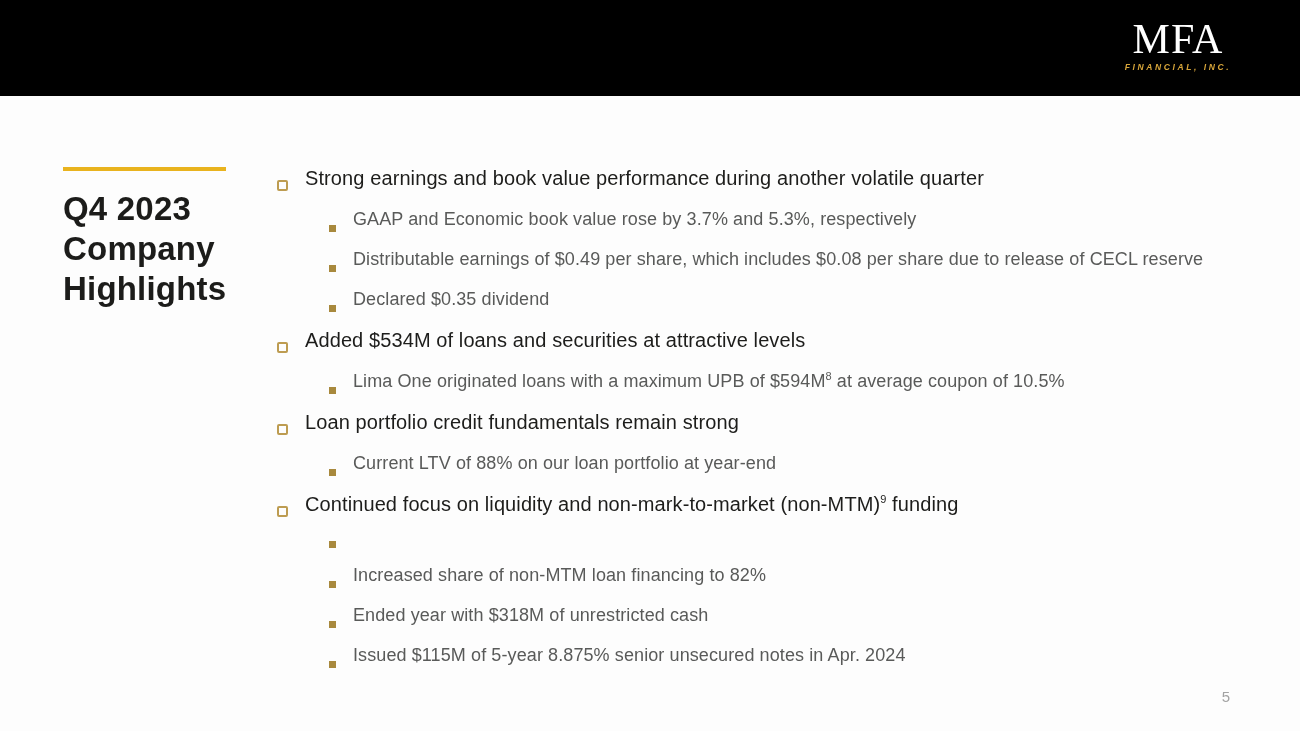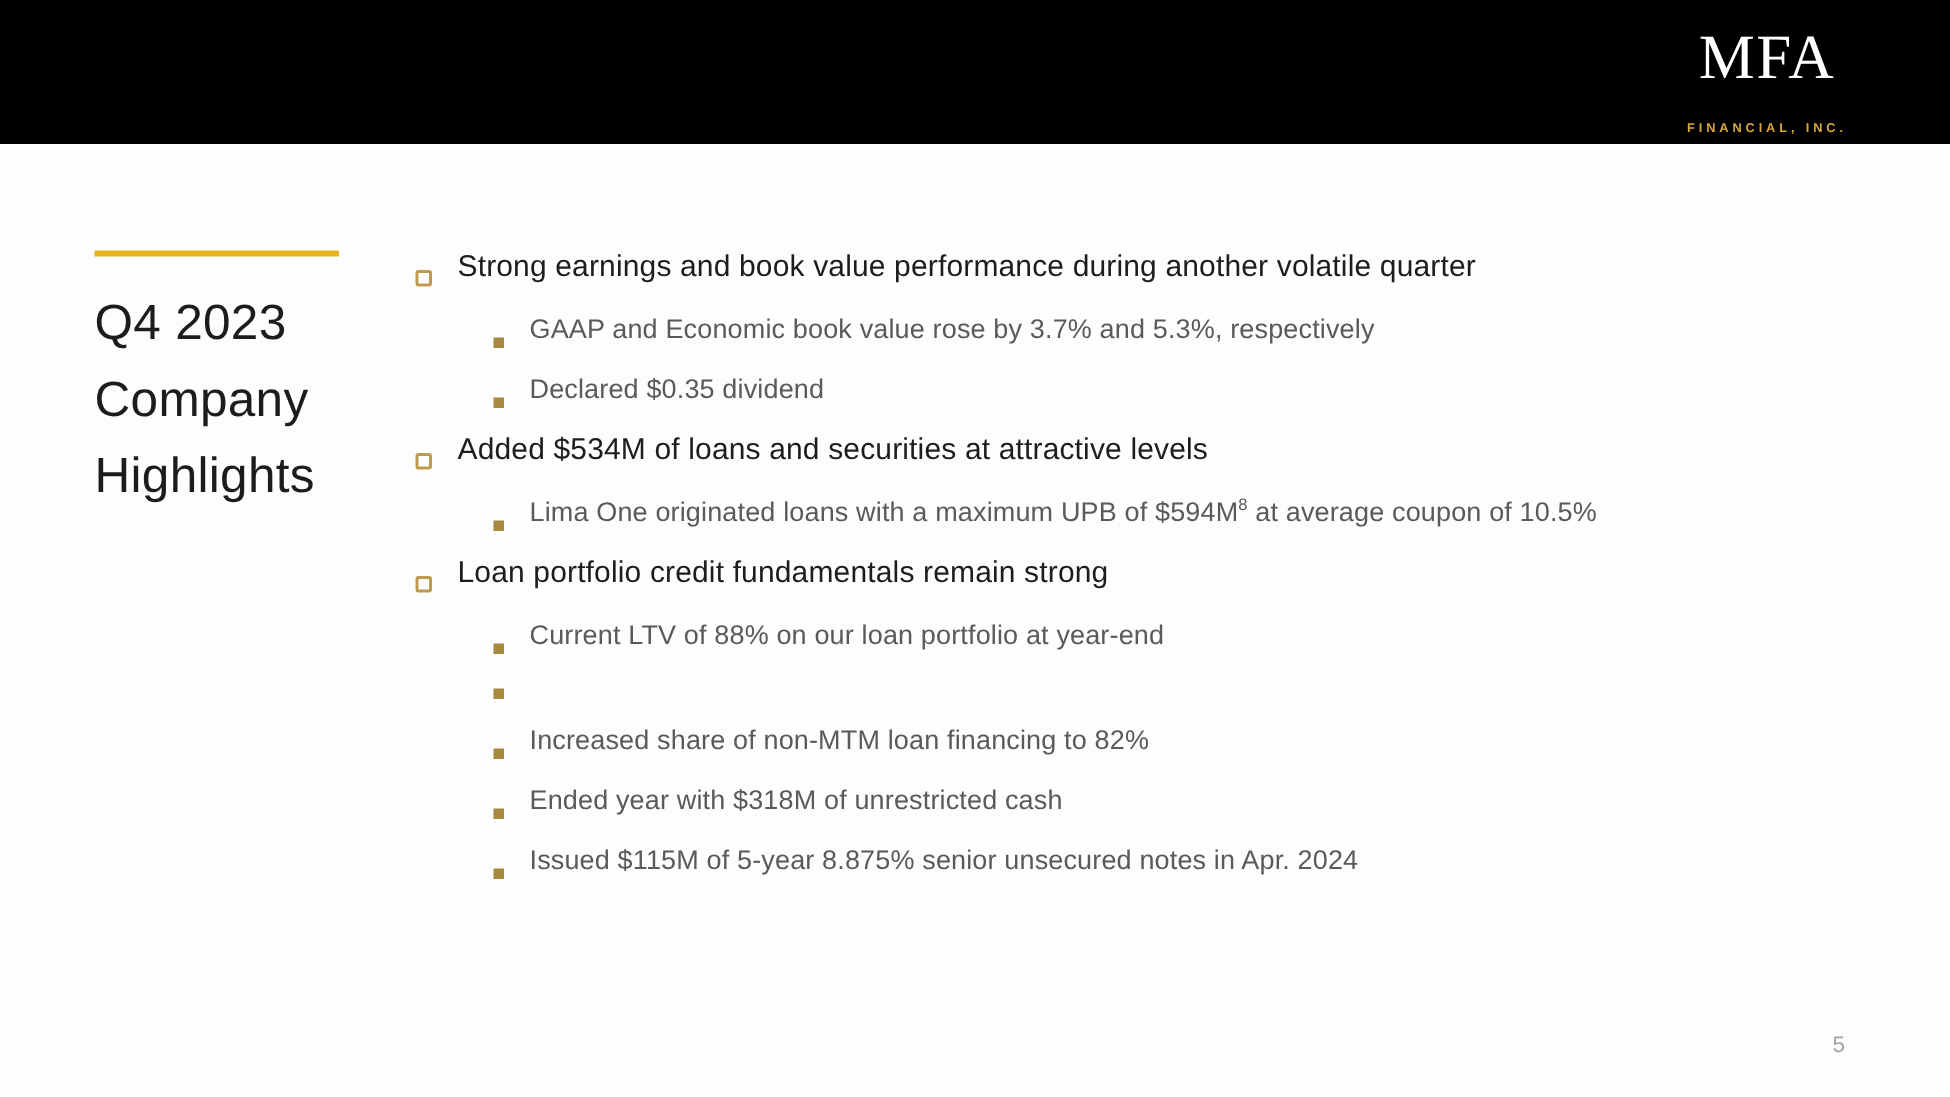--- a/index.html
+++ b/index.html
@@ -32,45 +32,46 @@
   }
   .logo-main {
     font-family: "Liberation Serif", "DejaVu Serif", serif;
     color: #ffffff;
     font-size: 42px;
     line-height: 42px;
     letter-spacing: 1px;
     font-weight: 400;
   }
   .logo-sub {
-    margin-top: 20px;
+    margin-top: 2px;
     color: #d8a63a;
     font-size: 8.5px;
     letter-spacing: 2.6px;
     font-weight: bold;
     white-space: nowrap;
+    font-style: italic;
   }
   
   .title-block {
     position: absolute;
     left: 63px;
     top: 167px;
     width: 185px;
   }
   .accent-line {
     width: 163px;
     height: 4px;
     background: #e9b31e;
     margin-bottom: 18px;
   }
   .slide-title {
     font-size: 33px;
-    line-height: 51px;
+    line-height: 40px;
     color: #1c1c1a;
-    font-weight: 400;
+    font-weight: 700;
     letter-spacing: 0.2px;
   }
   
   .content {
     position: absolute;
     left: 277px;
     top: 162px;
     width: 965px;
   }
   .section { margin-bottom: 13px; }
@@ -149,20 +150,24 @@
         <div class="l1-item">
           <span class="l1-bullet"></span>
           <div class="l1-text">Strong earnings and book value performance during another volatile quarter</div>
         </div>
         <div class="l2-item">
           <span class="l2-bullet"></span>
           <div class="l2-text">GAAP and Economic book value rose by 3.7% and 5.3%, respectively</div>
         </div>
         <div class="l2-item">
           <span class="l2-bullet"></span>
+          <div class="l2-text">Distributable earnings of $0.49 per share, which includes $0.08 per share due to release of CECL reserve</div>
+        </div>
+        <div class="l2-item">
+          <span class="l2-bullet"></span>
           <div class="l2-text">Declared $0.35 dividend</div>
         </div>
       </div>
       <div class="section">
         <div class="l1-item">
           <span class="l1-bullet"></span>
           <div class="l1-text">Added $534M of loans and securities at attractive levels</div>
         </div>
         <div class="l2-item">
           <span class="l2-bullet"></span>
@@ -173,20 +178,24 @@
         <div class="l1-item">
           <span class="l1-bullet"></span>
           <div class="l1-text">Loan portfolio credit fundamentals remain strong</div>
         </div>
         <div class="l2-item">
           <span class="l2-bullet"></span>
           <div class="l2-text">Current LTV of 88% on our loan portfolio at year-end</div>
         </div>
       </div>
       <div class="section">
+        <div class="l1-item">
+          <span class="l1-bullet"></span>
+          <div class="l1-text">Continued focus on liquidity and non-mark-to-market (non-MTM)<sup>9</sup> funding</div>
+        </div>
         <div class="l2-item">
           <span class="l2-bullet"></span>
         </div>
         <div class="l2-item">
           <span class="l2-bullet"></span>
           <div class="l2-text">Increased share of non-MTM loan financing to 82%</div>
         </div>
         <div class="l2-item">
           <span class="l2-bullet"></span>
           <div class="l2-text">Ended year with $318M of unrestricted cash</div>

